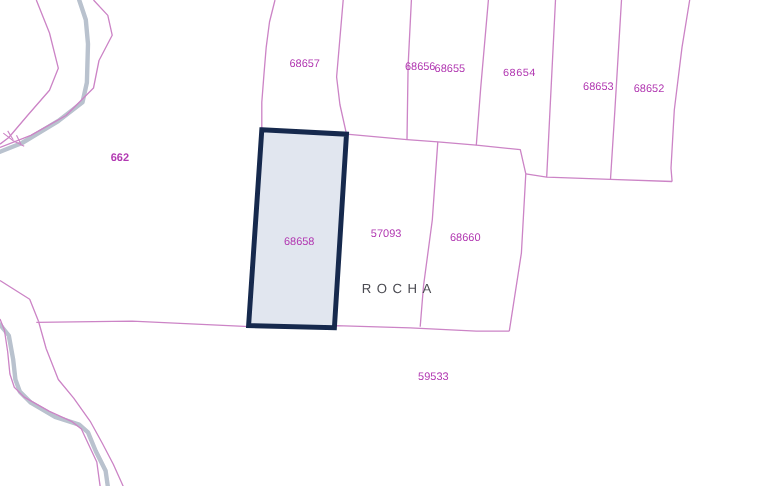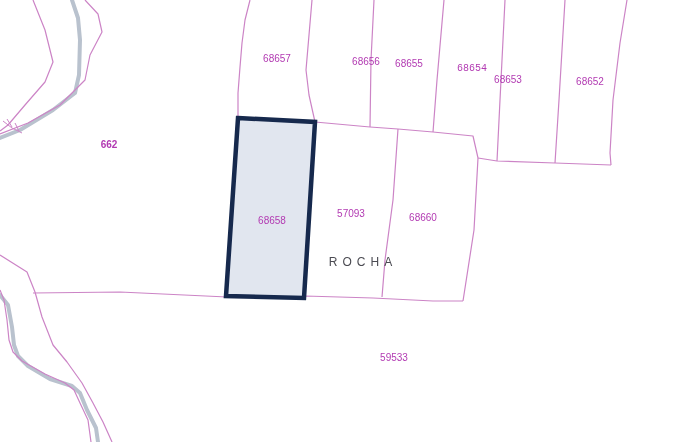--- a/index.html
+++ b/index.html
@@ -99,25 +99,25 @@
     <polyline class="boundary" points="478,158 497,161 555,163 611,165"></polyline>
 
     <polyline class="boundary" points="398,129 393,200 385,260 382,297"></polyline>
     <polyline class="boundary" points="478,158 474,230 463,301"></polyline>
 
     <polygon class="selected-parcel" points="238,118 315,122 304,298 226,296"></polygon>
   </svg>
 
   <span class="parcel-label" style="left:109px; top:144px;font-weight:bold;">662</span>
   <span class="parcel-label" style="left:277px; top:58px;">68657</span>
-  <span class="parcel-label" style="left:344px; top:61px;padding-left:44px;">68656</span>
+  <span class="parcel-label" style="left:360px; top:61px;padding-left:44px;">68656</span>
   <span class="parcel-label" style="left:409px; top:63px;">68655</span>
   <span class="parcel-label" style="left:472px; top:68px;font-family:Liberation Mono, monospace;">68654</span>
-  <span class="parcel-label" style="left:508px; top:79px;">68653</span>
+  <span class="parcel-label" style="left:544px; top:79px;">68653</span>
   <span class="parcel-label" style="left:590px; top:81px;">68652</span>
   <span class="parcel-label" style="left:272px; top:220px;">68658</span>
   <span class="parcel-label" style="left:351px; top:213px;">57093</span>
   <span class="parcel-label" style="left:423px; top:217px;text-align:center;">68660</span>
-  <span class="parcel-label" style="left:394px; top:343px;margin-top:14px;">59533</span>
+  <span class="parcel-label" style="left:394px; top:343px;">59533</span>
 
   <span class="place-label" style="left:363px; top:262px;">ROCHA</span>
 
 </div>
 
 </body></html>

